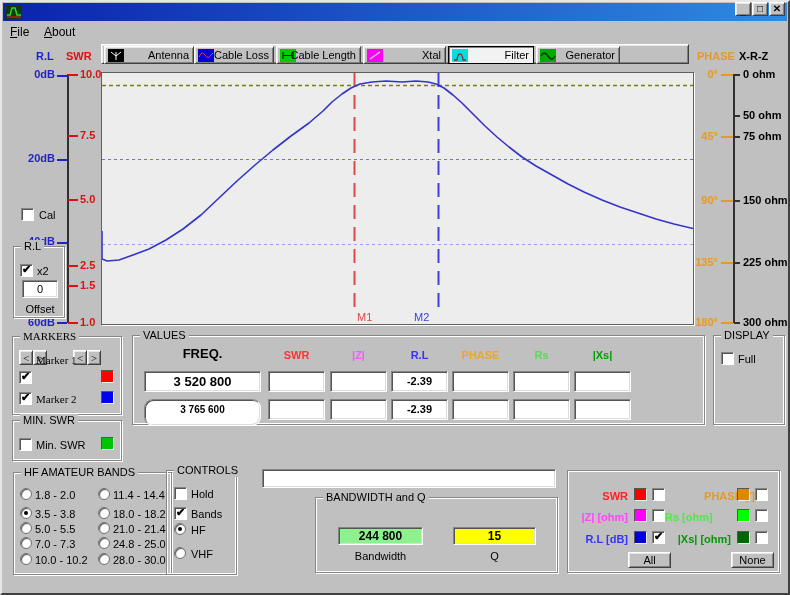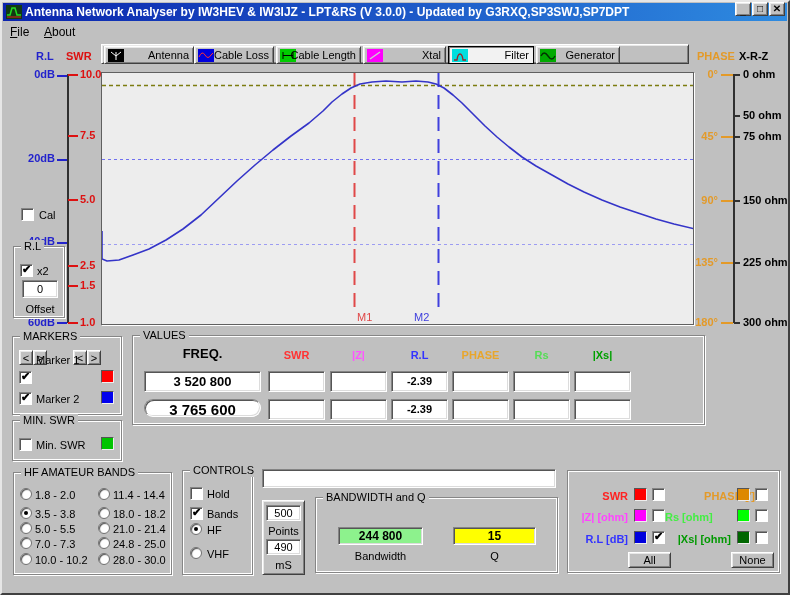--- a/index.html
+++ b/index.html
@@ -68,21 +68,20 @@
   <div class="frame"></div>
 
   <div class="abs" id="titlebar">
     <span class="abs" style="left:3px;top:2px;width:16px;height:14px;">
       <svg width="16" height="14">
           <rect width="16" height="14" fill="#123a12"></rect>
           <polyline points="1,10 4,10 6,3 9,3 11,10 15,10" fill="none" stroke="#22dd22" stroke-width="1.5"></polyline>
           <line x1="1" y1="12" x2="15" y2="12" stroke="#dd2222" stroke-width="1"></line>
         </svg>
     </span>
-    <span id="title-text" style="margin-left:22px;">Antenna Network Analyser by IW3HEV &amp; IW3IJZ - LPT&amp;RS (V 3.0.0) - Updated by G3RXQ,SP3SWJ,SP7DPT</span>
   </div>
   <div class="abs tb-btn raised btn" style="left:735px;">
       <span style="margin-top:4px;">_</span>
     </div>
   <div class="abs tb-btn raised btn" style="left:752px;">
       <span>□</span>
     </div>
   <div class="abs tb-btn raised btn" style="left:769px;">
       <span>✕</span>
     </div>
@@ -207,21 +206,21 @@
   <div class="grp" style="left:13px;top:246px;width:52px;height:72px;">
     <span class="legend">R.L</span>
     <span class="cb checked" style="left:6px;top:17px;">
         <span class="check">✔</span>
       </span>
     <span class="lbl" style="left:23px;top:18px;">x2</span>
     <div class="abs field center" style="left:8px;top:33px;width:36px;height:18px;line-height:16px;">0</div>
     <span class="lbl center" style="left:2px;top:56px;width:48px;">Offset</span>
   </div>
 
-  <div class="grp" style="left:12px;top:336px;width:110px;height:79px;">
+  <div class="grp" style="left:12px;top:336px;width:110px;height:79px;font-family:Liberation Serif, serif;">
     <span class="legend">MARKERS</span>
     <div class="abs raised btn" style="left:6px;top:13px;width:14px;height:15px;">
         <span>&lt;</span>
       </div>
     <div class="abs raised btn" style="left:20px;top:13px;width:14px;height:15px;">
         <span>&gt;</span>
       </div>
     <div class="abs raised btn" style="left:60px;top:13px;width:14px;height:15px;">
         <span>&lt;</span>
       </div>
@@ -258,29 +257,34 @@
     <span class="lbl b center" style="left:441px;top:13px;width:57px;color:#00a000;">|Xs|</span>
 
     <div class="abs field center b" style="left:11px;top:35px;width:117px;height:21px;font-size:13px;line-height:19px;">3 520 800</div>
     <div class="abs field center" style="left:135px;top:35px;width:57px;height:21px;"></div>
     <div class="abs field center" style="left:197px;top:35px;width:57px;height:21px;"></div>
     <div class="abs field center b" style="left:258px;top:35px;width:57px;height:21px;line-height:19px;">-2.39</div>
     <div class="abs field center" style="left:319px;top:35px;width:57px;height:21px;"></div>
     <div class="abs field center" style="left:380px;top:35px;width:57px;height:21px;"></div>
     <div class="abs field center" style="left:441px;top:35px;width:57px;height:21px;"></div>
 
-    <div class="abs field center b" style="left:11px;top:63px;width:117px;height:18px;font-size:15px;line-height:19px;border-radius:9px;">3 765 600</div>
+    <div class="abs field center b" style="left:11px;top:63px;width:117px;height:27px;font-size:10px;line-height:19px;border-radius:9px;">3 765 600</div>
     <div class="abs field center" style="left:135px;top:63px;width:57px;height:21px;"></div>
     <div class="abs field center" style="left:197px;top:63px;width:57px;height:21px;"></div>
     <div class="abs field center b" style="left:258px;top:63px;width:57px;height:21px;line-height:19px;">-2.39</div>
     <div class="abs field center" style="left:319px;top:63px;width:57px;height:21px;"></div>
     <div class="abs field center" style="left:380px;top:63px;width:57px;height:21px;"></div>
     <div class="abs field center" style="left:441px;top:63px;width:57px;height:21px;"></div>
   </div>
 
+  <div class="grp" style="left:713px;top:335px;width:72px;height:90px;">
+    <span class="legend">DISPLAY</span>
+    <span class="cb" style="left:7px;top:16px;"></span>
+    <span class="lbl" style="left:24px;top:17px;">Full</span>
+  </div>
 
   <div class="grp" style="left:13px;top:472px;width:159px;height:103px;">
     <span class="legend">HF AMATEUR BANDS</span>
     <span class="radio" style="left:6px;top:15px;"></span>
     <span class="lbl" style="left:21px;top:16px;">1.8 - 2.0</span>
     <span class="radio checked" style="left:6px;top:34px;">
         <span class="dot"></span>
       </span>
     <span class="lbl" style="left:21px;top:35px;">3.5 - 3.8</span>
     <span class="radio" style="left:6px;top:49px;"></span>
@@ -294,44 +298,38 @@
     <span class="radio" style="left:84px;top:34px;"></span>
     <span class="lbl" style="left:99px;top:35px;">18.0 - 18.2</span>
     <span class="radio" style="left:84px;top:49px;"></span>
     <span class="lbl" style="left:99px;top:50px;">21.0 - 21.4</span>
     <span class="radio" style="left:84px;top:64px;"></span>
     <span class="lbl" style="left:99px;top:65px;">24.8 - 25.0</span>
     <span class="radio" style="left:84px;top:80px;"></span>
     <span class="lbl" style="left:99px;top:81px;">28.0 - 30.0</span>
   </div>
 
-  <div class="grp" style="left:182px;top:470px;width:71px;height:105px;">
+  <div class="grp" style="left:166px;top:470px;width:71px;height:105px;">
     <span class="legend">CONTROLS</span>
     <span class="cb" style="left:7px;top:16px;"></span>
     <span class="lbl" style="left:24px;top:17px;">Hold</span>
     <span class="cb checked" style="left:7px;top:36px;">
         <span class="check">✔</span>
       </span>
     <span class="lbl" style="left:24px;top:37px;">Bands</span>
     <span class="radio checked" style="left:7px;top:52px;">
         <span class="dot"></span>
       </span>
     <span class="lbl" style="left:24px;top:53px;">HF</span>
     <span class="radio" style="left:7px;top:76px;"></span>
     <span class="lbl" style="left:24px;top:77px;">VHF</span>
   </div>
 
   <div class="abs field" style="left:262px;top:469px;width:294px;height:19px;"></div>
 
-  <div class="abs raised" style="left:262px;top:500px;width:43px;height:75px;">
-    <div class="abs field center" style="left:3px;top:4px;width:35px;height:16px;line-height:14px;">500</div>
-    <span class="lbl center" style="left:0px;top:24px;width:41px;">Points</span>
-    <div class="abs field center" style="left:3px;top:38px;width:35px;height:16px;line-height:14px;">490</div>
-    <span class="lbl center" style="left:0px;top:58px;width:41px;">mS</span>
-  </div>
 
   <div class="grp" style="left:315px;top:497px;width:243px;height:76px;">
     <span class="legend">BANDWIDTH and Q</span>
     <div class="abs field center b" style="left: 22px; top: 29px; width: 85px; height: 18px; line-height: 16px; font-size: 12px; background: rgb(141, 242, 141);">244 800</div>
     <span class="lbl center" style="left:22px;top:52px;width:85px;">Bandwidth</span>
     <div class="abs field center b" style="left: 137px; top: 29px; width: 83px; height: 18px; line-height: 16px; font-size: 12px; background: rgb(255, 255, 0);">15</div>
     <span class="lbl center" style="left:137px;top:52px;width:83px;">Q</span>
   </div>
 
   <div class="grp" style="left:567px;top:470px;width:213px;height:103px;">

